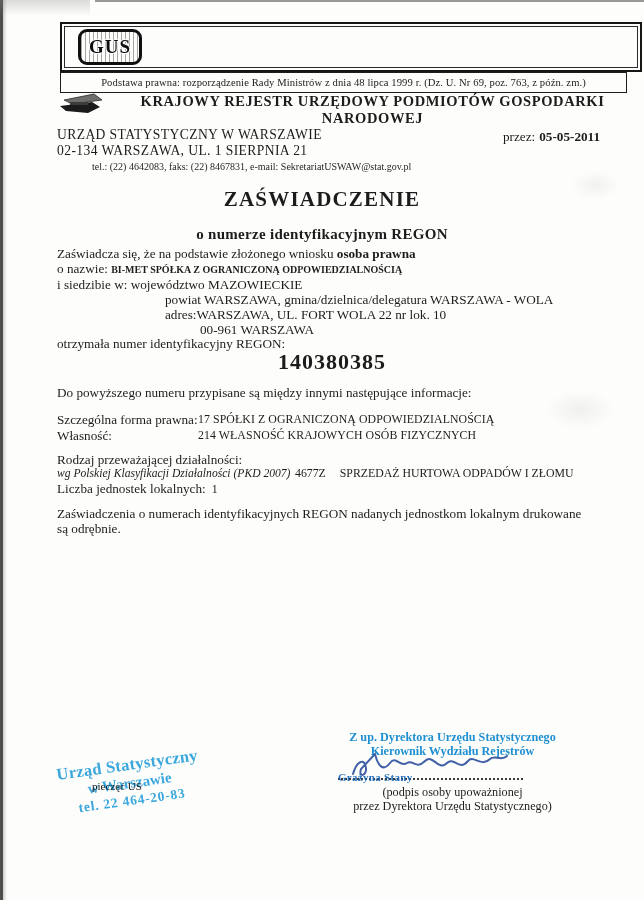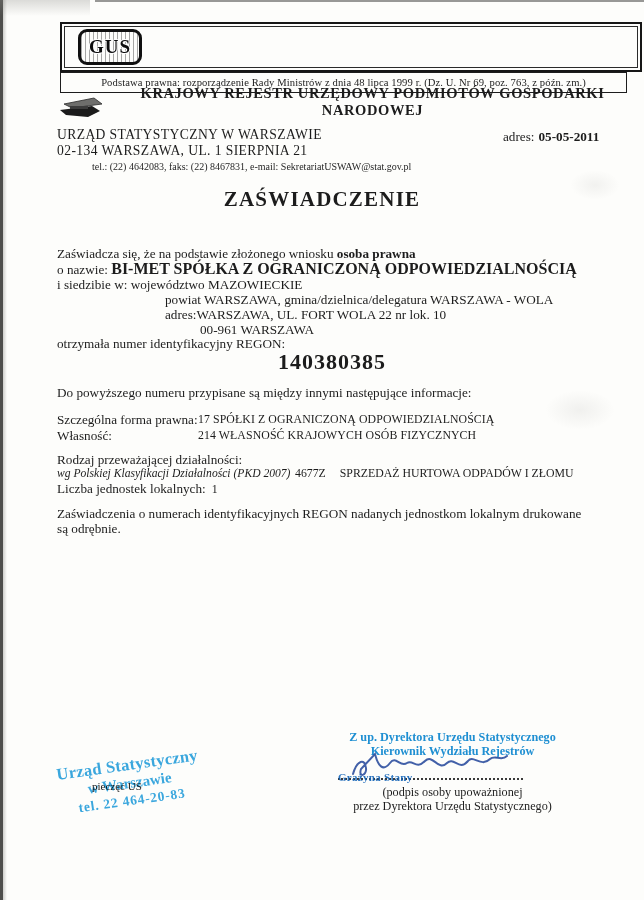--- a/index.html
+++ b/index.html
@@ -30,40 +30,40 @@
       repeating-linear-gradient(90deg,rgba(60,60,60,.45) 0 1px,rgba(0,0,0,0) 1px 4px);
   }
   .gus-logo span{font-weight:bold;font-size:19px;letter-spacing:1px;color:#0d0d0d;
     text-shadow:-1px 0 #fff,1px 0 #fff,0 1px #fff,0 -1px #fff;}
   .hbox1-title{flex:1;text-align:center;font-weight:bold;font-size:14px;padding:0 10px 0 6px;letter-spacing:.1px;}
 
   .hbox2{position:absolute;left:60px;top:72px;width:565px;height:19px;border:1.5px solid #1d1d1d;
     display:flex;align-items:center;justify-content:center;}
   .hbox2-text{font-size:10.6px;letter-spacing:.1px;color:#222;}
 
-  .registry-row{position:absolute;left:58px;top:93px;width:570px;height:26px;display:flex;align-items:flex-end;gap:13px;}
+  .registry-row{position:absolute;left:58px;top:93px;width:570px;height:26px;display:flex;align-items:flex-start;gap:13px;}
   .eagle{flex:0 0 auto;width:46px;height:22px;}
   .registry-text{flex:1;text-align:center;font-weight:bold;font-size:14.5px;letter-spacing:.6px;}
 
   
   .office{position:absolute;left:57px;top:127px;line-height:15.5px;}
   .office .l1{font-size:13.6px;letter-spacing:.4px;}
   .office .l2{font-size:13.6px;letter-spacing:.4px;}
   .office .l3{font-size:10px;color:#262626;margin-top:1px;margin-left:35px;}
   .datebox{position:absolute;left:503px;top:129px;font-size:13.2px;}
   .datebox b{margin-left:4px;}
 
   .doc-title{position:absolute;left:0;top:187px;width:100%;text-align:center;
     font-size:21px;font-weight:bold;letter-spacing:1.2px;}
   .doc-subtitle{position:absolute;left:0;top:226px;width:100%;text-align:center;
     font-size:15px;font-weight:bold;letter-spacing:.3px;}
 
   
   .statement{position:absolute;left:57px;top:247px;width:545px;font-size:13.2px;line-height:14.9px;}
-  .statement .name-bold{font-weight:bold;font-size:16px;}
+  .statement .name-bold{font-weight:bold;font-size:10px;}
   .ind1{padding-left:108px;}
   .ind2{padding-left:143px;}
 
   .regon-number{position:absolute;left:0;top:349px;width:664px;text-align:center;
     font-size:22px;font-weight:bold;letter-spacing:1px;}
 
   .intro{position:absolute;left:57px;top:385px;font-size:13.2px;}
 
   .info-label{position:absolute;left:57px;font-size:13.2px;}
   .info-value{position:absolute;left:198px;font-size:11.8px;letter-spacing:.1px;}
@@ -131,24 +131,25 @@
     </svg>
     <div class="registry-text">KRAJOWY REJESTR URZĘDOWY PODMIOTÓW GOSPODARKI NARODOWEJ</div>
   </div>
 
   <div class="office">
     <div class="l1">URZĄD STATYSTYCZNY W WARSZAWIE</div>
     <div class="l2">02-134  WARSZAWA, UL. 1 SIERPNIA 21</div>
     <div class="l3">tel.: (22) 4642083, faks: (22) 8467831, e-mail: SekretariatUSWAW@stat.gov.pl</div>
   </div>
   <div class="datebox">
-    <span>adres:</span><b>05-05-2011</b>
+    <span>przez:</span><b>05-05-2011</b>
   </div>
 
   <div class="doc-title">ZAŚWIADCZENIE</div>
+  <div class="doc-subtitle">o numerze identyfikacyjnym REGON</div>
 
   <div class="statement">
     <div><span>Zaświadcza się, że na podstawie złożonego wniosku </span><b>osoba prawna</b></div>
     <div><span>o nazwie: </span><span class="name-bold">BI-MET SPÓŁKA Z OGRANICZONĄ ODPOWIEDZIALNOŚCIĄ</span></div>
     <div><span>i siedzibie w: </span><span>województwo MAZOWIECKIE</span></div>
     <div class="ind1">powiat WARSZAWA, gmina/dzielnica/delegatura WARSZAWA - WOLA</div>
     <div class="ind1">adres:WARSZAWA, UL.  FORT WOLA 22 nr lok. 10</div>
     <div class="ind2">00-961 WARSZAWA</div>
     <div>otrzymała numer identyfikacyjny REGON:</div>
   </div>

